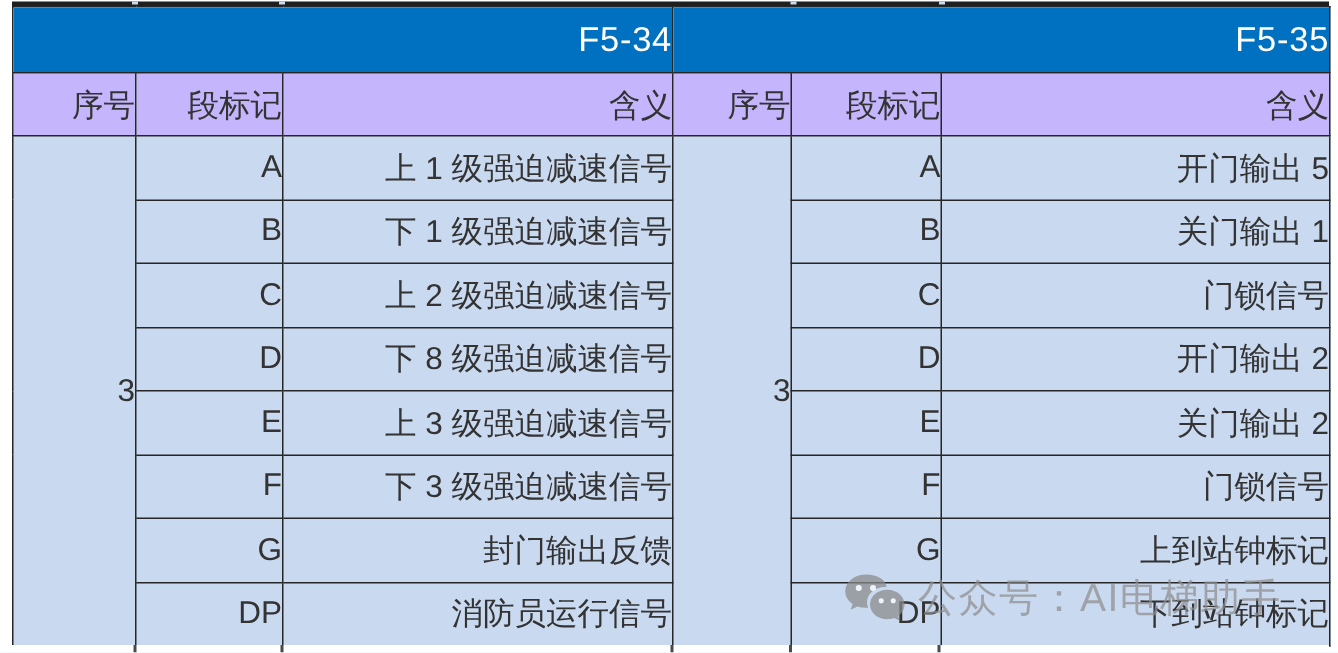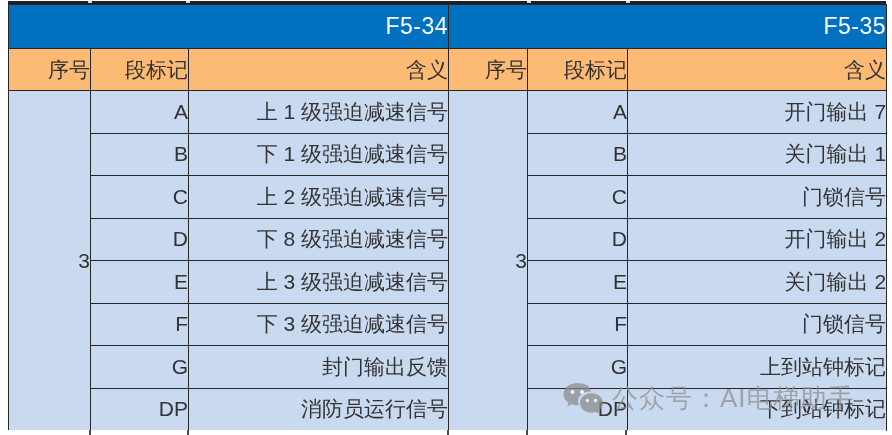--- a/index.html
+++ b/index.html
@@ -42,21 +42,21 @@
   }
   tr.title-row th {
     height: 44px;
     background: #0070c0;
     color: #ffffff;
     font-size: 23px;
     letter-spacing: 0.5px;
   }
   tr.head-row th {
     height: 42px;
-    background: #fdba74;
+    background: #c4b5fd;
     color: #333333;
     font-size: 21px;
   }
   tr.data-row { height: 42.5px; }
   tr.data-row td {
     background: #c9d9f0;
     color: #333333;
     font-size: 21px;
   }
   td.meaning {
@@ -128,21 +128,21 @@
         <th>序号</th>
         <th>段标记</th>
         <th>含义</th>
       </tr>
       <tr class="data-row">
         <td class="serial" rowspan="8">3</td>
         <td class="mark">A</td>
         <td class="meaning">上 1 级强迫减速信号</td>
         <td class="serial" rowspan="8">3</td>
         <td class="mark">A</td>
-        <td class="meaning">开门输出 7</td>
+        <td class="meaning">开门输出 5</td>
       </tr>
       <tr class="data-row">
         <td class="mark">B</td>
         <td class="meaning">下 1 级强迫减速信号</td>
         <td class="mark">B</td>
         <td class="meaning">关门输出 1</td>
       </tr>
       <tr class="data-row">
         <td class="mark">C</td>
         <td class="meaning">上 2 级强迫减速信号</td>

